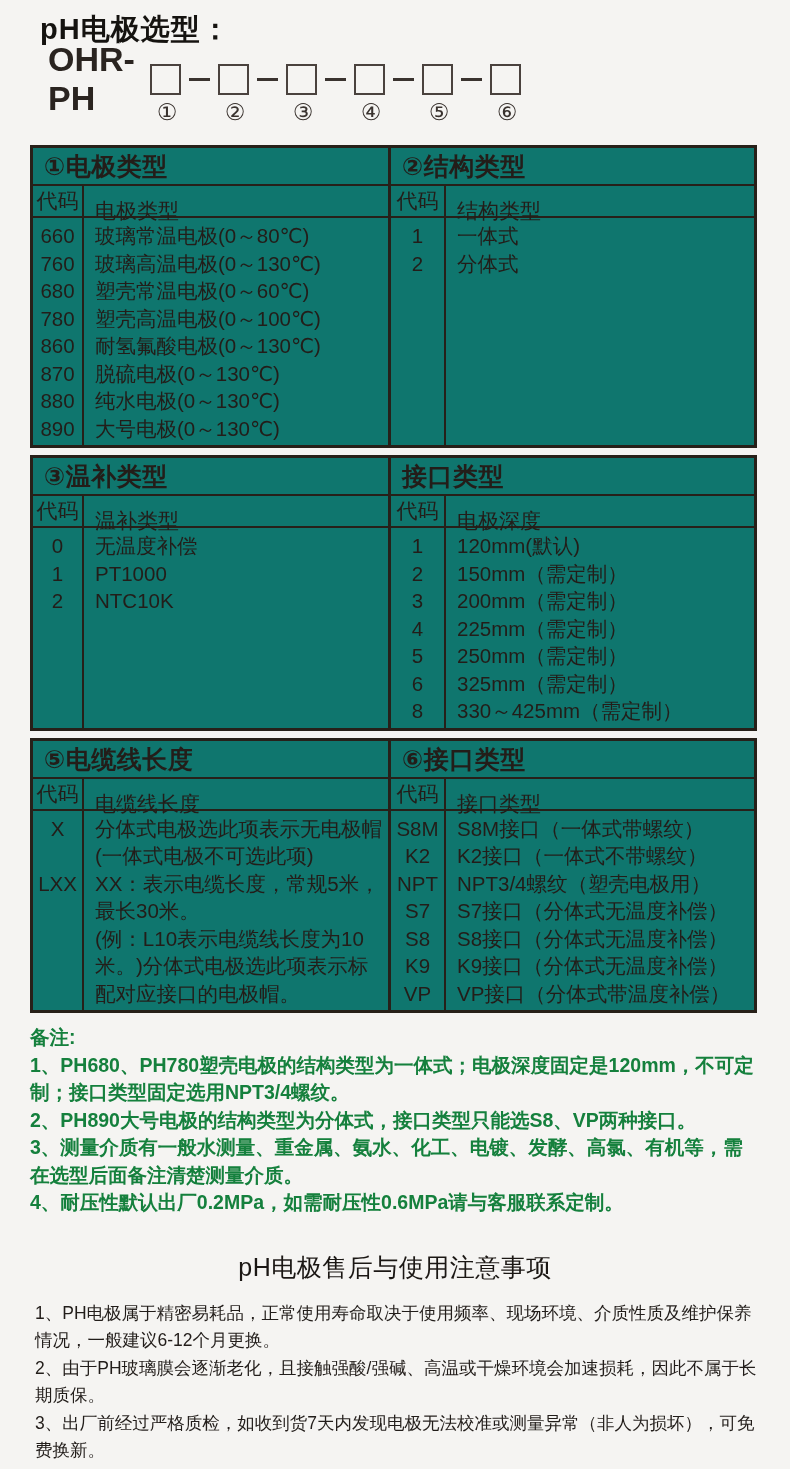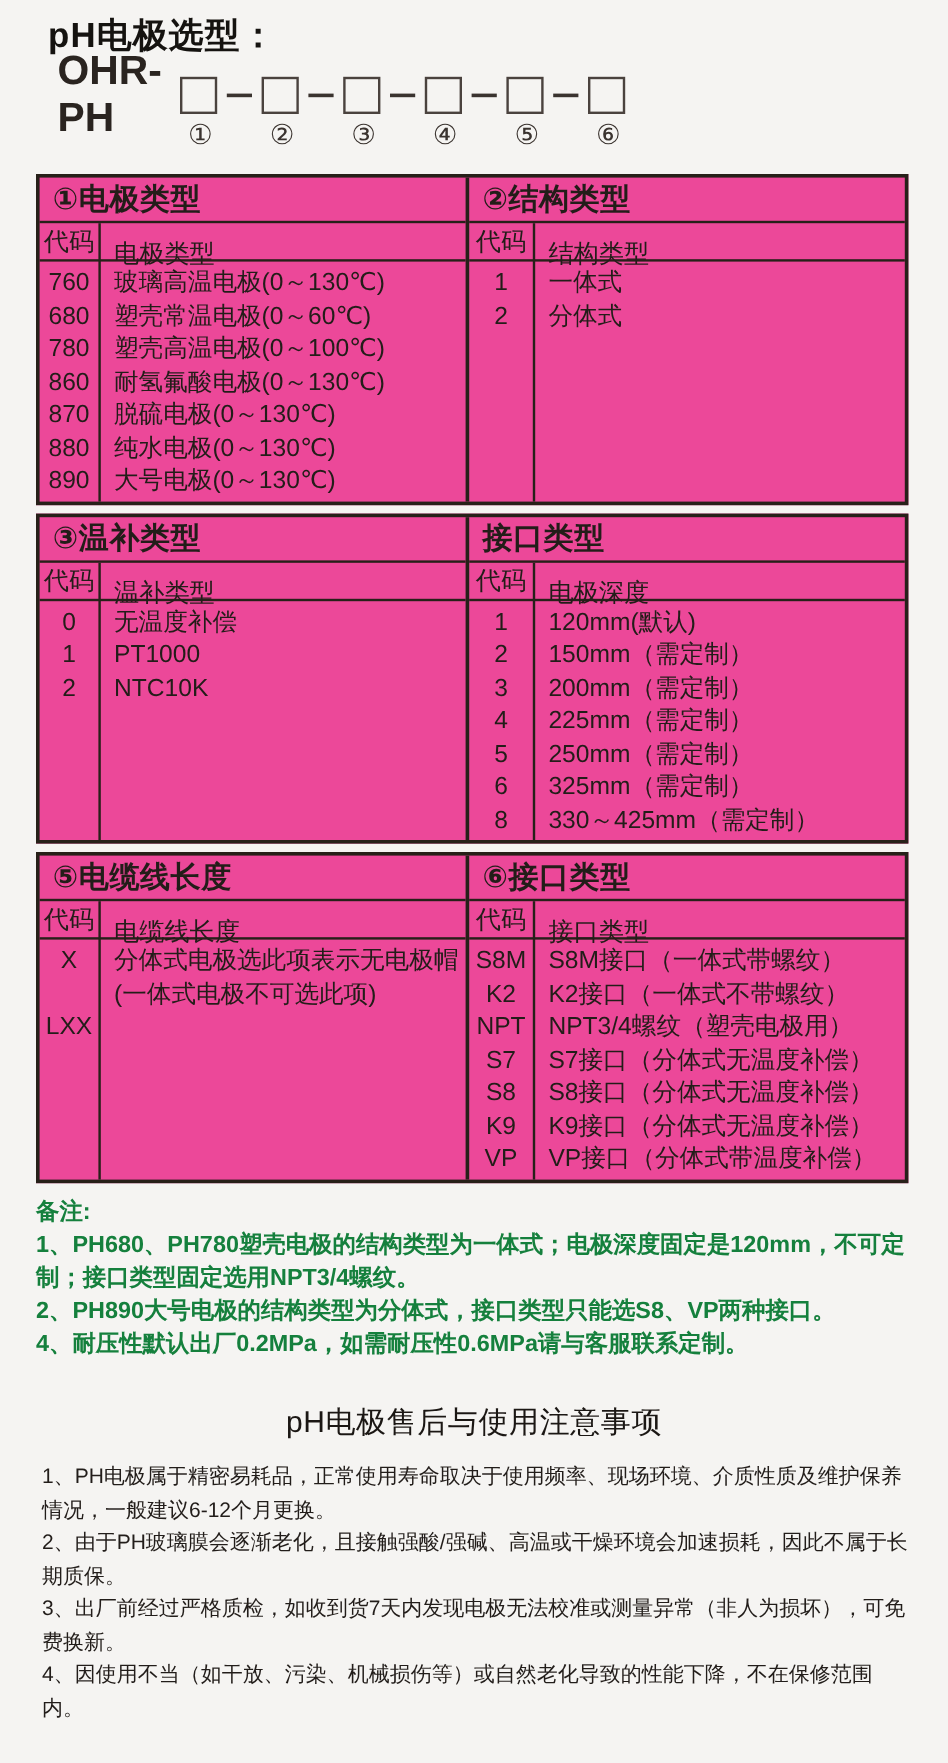--- a/index.html
+++ b/index.html
@@ -24,21 +24,21 @@
     flex-shrink:0;background:transparent;
   }
   .model-box.first{margin-left:6px;}
   .model-dash{width:21px;height:3px;background:#3a332f;margin-left:8px;flex-shrink:0;}
   .pos-row{display:flex;margin:4px 0 0 133px;}
   .pos{width:68px;text-align:center;font-size:23px;color:#3a332f;}
   
   .tables{margin:19px 33px 0 30px;}
   .band{
     display:flex;align-items:stretch;border:3px solid #272019;
-    background:#ec4899;margin-bottom:7px;
+    background:#0f766e;margin-bottom:7px;
   }
   .half{display:flex;flex-direction:column;position:relative;}
   .half-l{width:355px;--cw:49px;flex-shrink:0;}
   .half-r{flex:1;border-left:3px solid #272019;--cw:53px;}
   .half::after{
     content:"";position:absolute;left:var(--cw);top:38px;bottom:0;
     width:2px;background:#272019;
   }
   .sec-title{
     height:36px;line-height:37px;padding-left:11px;font-size:25px;
@@ -101,20 +101,24 @@
 
   <div class="band">
     <div class="half half-l">
       <div class="sec-title">①电极类型</div>
       <div class="col-head">
         <span class="c">代码</span>
         <span class="d">电极类型</span>
       </div>
       <div class="tbody">
         <div class="trow">
+            <span class="c">660</span>
+            <span class="d">玻璃常温电极(0～80℃)</span>
+          </div>
+        <div class="trow">
             <span class="c">760</span>
             <span class="d">玻璃高温电极(0～130℃)</span>
           </div>
         <div class="trow">
             <span class="c">680</span>
             <span class="d">塑壳常温电极(0～60℃)</span>
           </div>
         <div class="trow">
             <span class="c">780</span>
             <span class="d">塑壳高温电极(0～100℃)</span>
@@ -224,20 +228,21 @@
         <span class="c">代码</span>
         <span class="d">电缆线长度</span>
       </div>
       <div class="tbody">
         <div class="trow">
             <span class="c">X</span>
             <span class="d">分体式电极选此项表示无电极帽(一体式电极不可选此项)</span>
           </div>
         <div class="trow">
             <span class="c">LXX</span>
+            <span class="d"><span>XX：表示电缆长度，常规5米，最长30米。</span><br><span>(例：L10表示电缆线长度为10米。)分体式电极选此项表示标配对应接口的电极帽。</span></span>
           </div>
       </div>
     </div>
     <div class="half half-r">
       <div class="sec-title">⑥接口类型</div>
       <div class="col-head">
         <span class="c">代码</span>
         <span class="d">接口类型</span>
       </div>
       <div class="tbody">
@@ -272,20 +277,21 @@
       </div>
     </div>
   </div>
 
 </div>
 
 <div class="notes">
   <div>备注:</div>
   <div>1、PH680、PH780塑壳电极的结构类型为一体式；电极深度固定是120mm，不可定制；接口类型固定选用NPT3/4螺纹。</div>
   <div>2、PH890大号电极的结构类型为分体式，接口类型只能选S8、VP两种接口。</div>
+  <div>3、测量介质有一般水测量、重金属、氨水、化工、电镀、发酵、高氯、有机等，需在选型后面备注清楚测量介质。</div>
   <div>4、耐压性默认出厂0.2MPa，如需耐压性0.6MPa请与客服联系定制。</div>
 </div>
 
 <div class="after-title">pH电极售后与使用注意事项</div>
 <div class="after-list">
   <div>1、PH电极属于精密易耗品，正常使用寿命取决于使用频率、现场环境、介质性质及维护保养情况，一般建议6-12个月更换。</div>
   <div>2、由于PH玻璃膜会逐渐老化，且接触强酸/强碱、高温或干燥环境会加速损耗，因此不属于长期质保。</div>
   <div>3、出厂前经过严格质检，如收到货7天内发现电极无法校准或测量异常（非人为损坏），可免费换新。</div>
   <div>4、因使用不当（如干放、污染、机械损伤等）或自然老化导致的性能下降，不在保修范围内。</div>
 </div>

